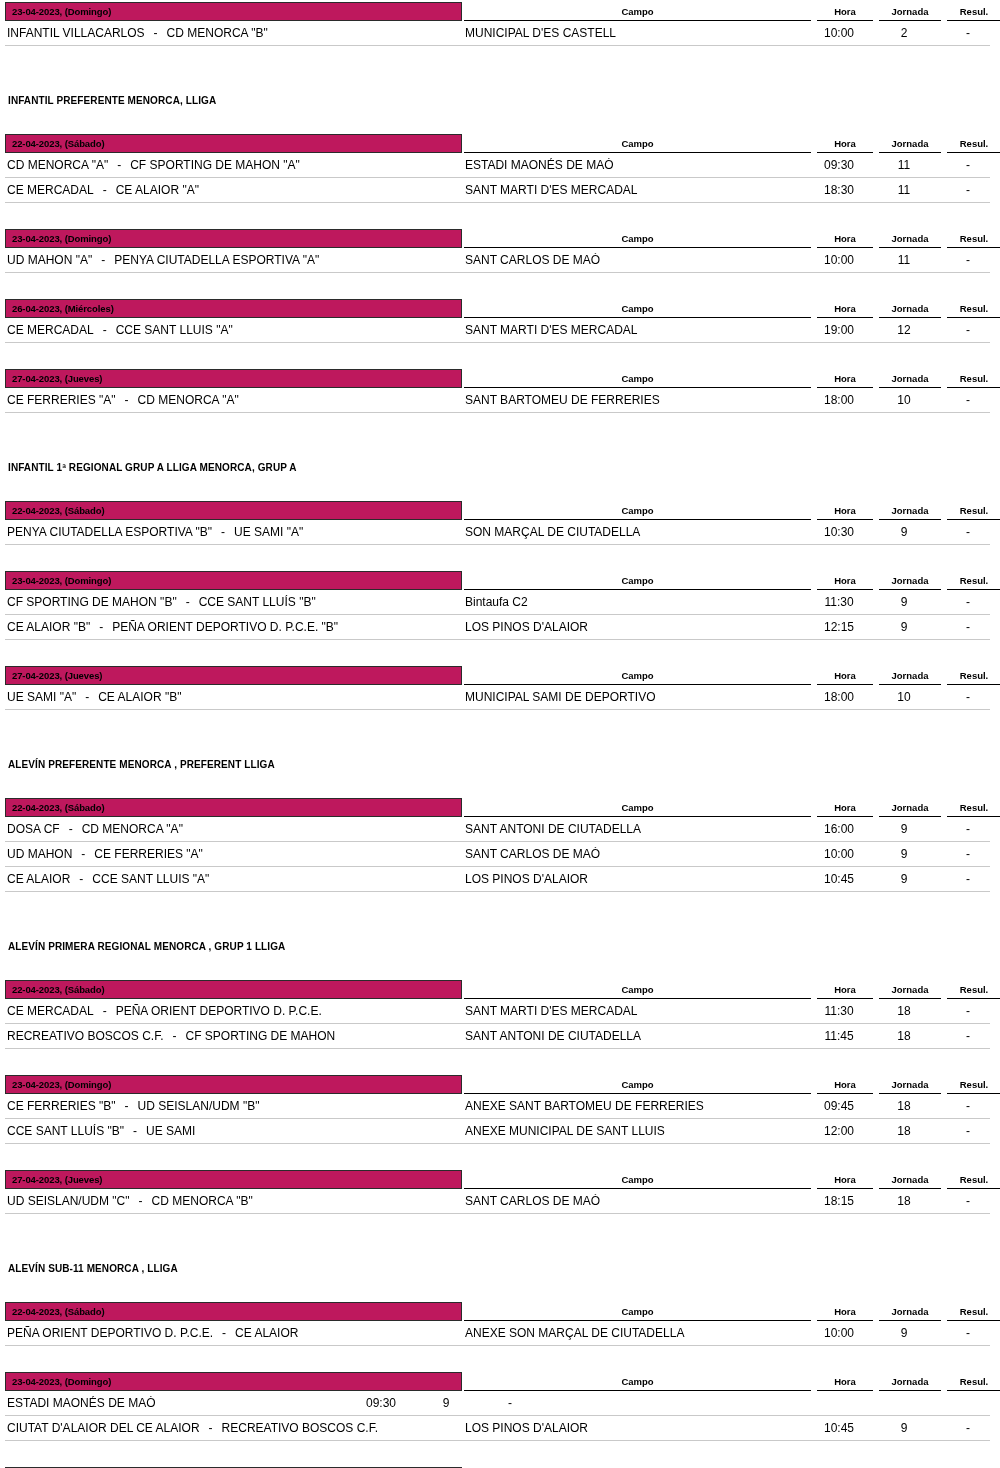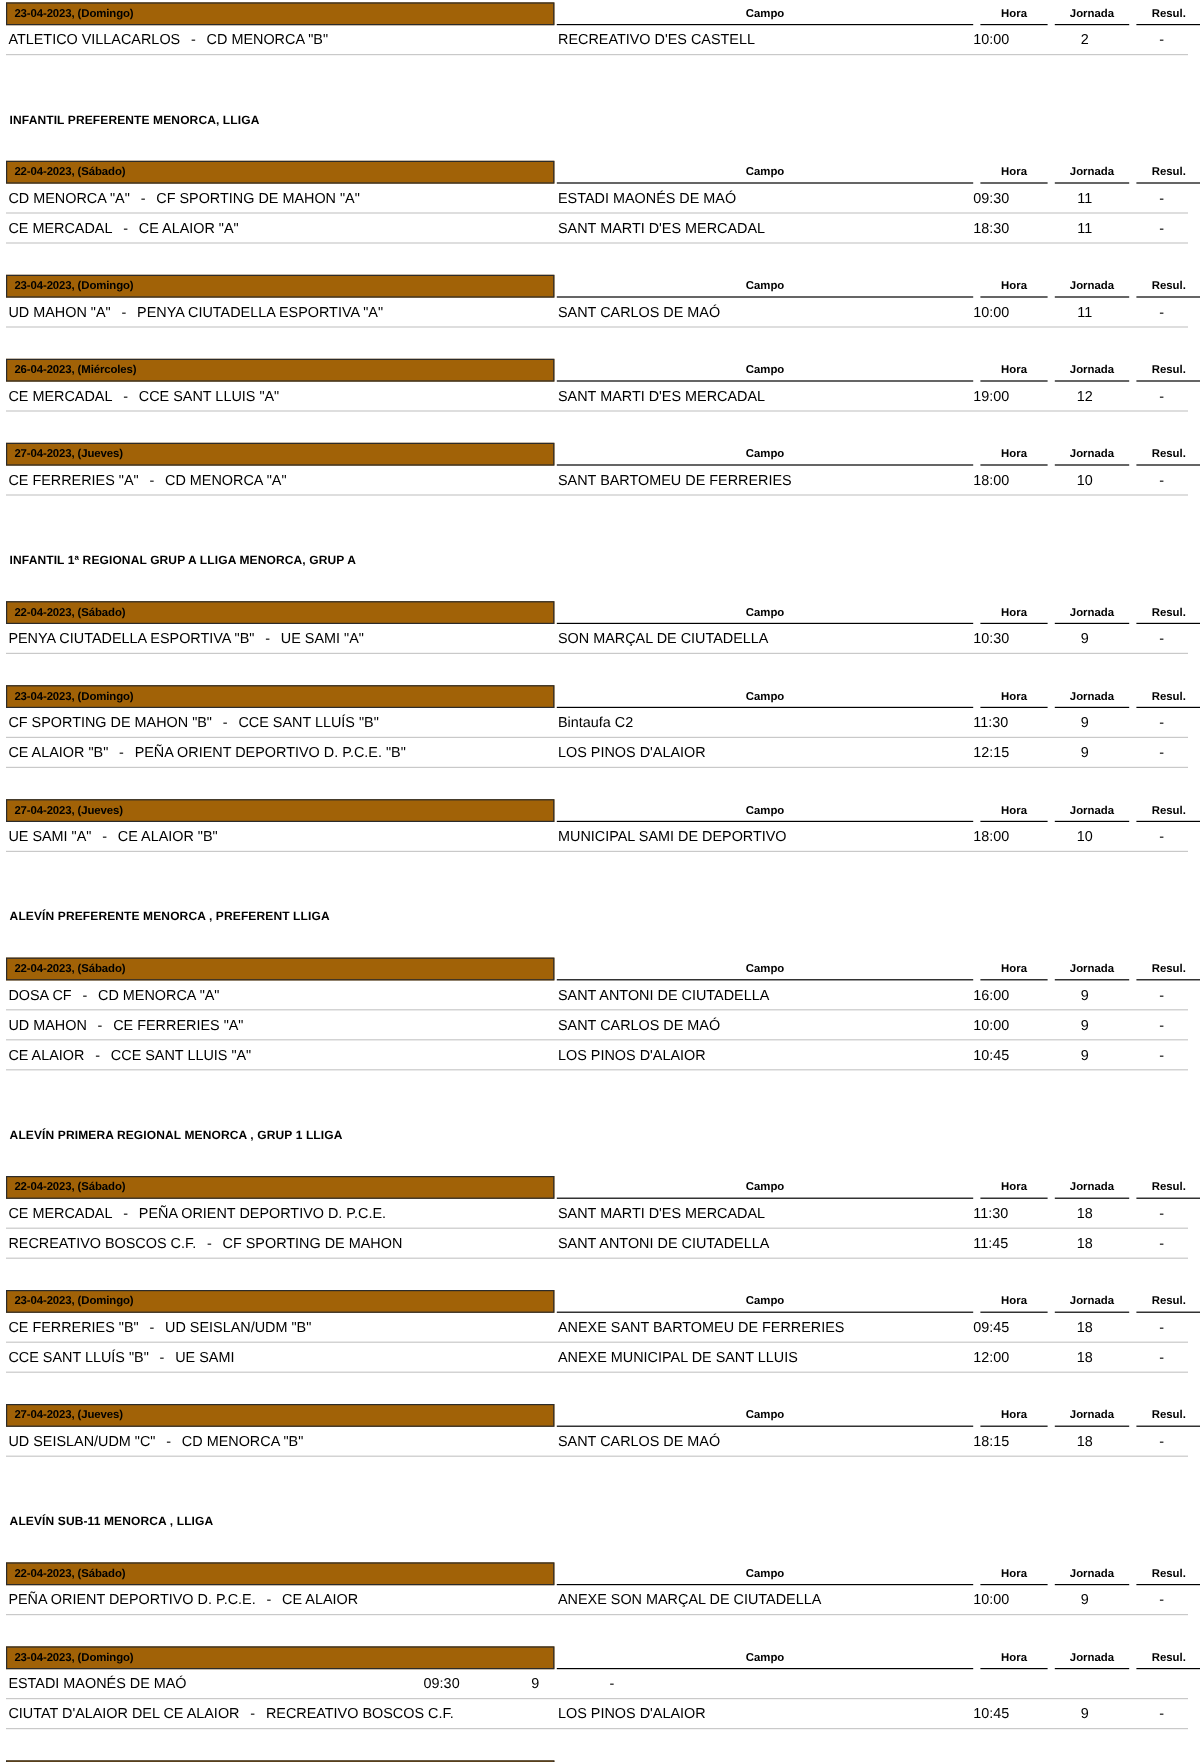--- a/index.html
+++ b/index.html
@@ -38,21 +38,21 @@
     margin-bottom: 24px;
   }
   .day-head {
     display: flex;
     align-items: flex-end;
     height: 21px;
   }
   .day-chip {
     width: 457px;
     height: 19px;
-    background: #a16207;
+    background: #be185d;
     border: 1.5px solid #2b2b2b;
     display: flex;
     align-items: center;
     padding-left: 6px;
     font-size: 9.5px;
     font-weight: bold;
     letter-spacing: -0.1px;
     flex: 0 0 auto;
   }
   .col-heads {
@@ -94,43 +94,43 @@
   .m-teams .home { }
   .m-teams .sep { padding: 0 9px; }
   .m-teams .away { }
   .m-campo {
     width: 348px;
     flex: 0 0 auto;
     padding-left: 2px;
     white-space: nowrap;
     overflow: hidden;
   }
-  .m-hora  { width: 56px; flex: 0 0 auto; margin-right: 6px; }
+  .m-hora  { width: 56px; flex: 0 0 auto; text-align: center; margin-right: 6px; }
   .m-jorn  { width: 62px; flex: 0 0 auto; text-align: center; margin-right: 6px; }
   .m-resul { width: 54px; flex: 0 0 auto; text-align: center; }
 </style>
 </head>
 <body>
 
 <div class="page">
   <div id="sections-root">
       <div class="section">
         <div class="day-block">
           <div class="day-head">
             <div class="day-chip">23-04-2023,  (Domingo)</div>
             <div class="col-heads">
               <div class="ch ch-campo">Campo</div>
               <div class="ch ch-hora">Hora</div>
               <div class="ch ch-jorn">Jornada</div>
               <div class="ch ch-resul">Resul.</div>
             </div>
           </div>
           <div class="match-row">
-            <div class="m-teams"><span class="home">ATLETICO VILLACARLOS</span><span class="sep">-</span><span class="away">CD MENORCA "B"</span></div>
-            <div class="m-campo">RECREATIVO D'ES CASTELL</div>
+            <div class="m-teams"><span class="home">INFANTIL VILLACARLOS</span><span class="sep">-</span><span class="away">CD MENORCA "B"</span></div>
+            <div class="m-campo">MUNICIPAL D'ES CASTELL</div>
             <div class="m-hora">10:00</div>
             <div class="m-jorn">2</div>
             <div class="m-resul">-</div>
           </div>
         </div>
       </div>
       <div class="section">
         <h2 class="section-title">INFANTIL PREFERENTE MENORCA, LLIGA</h2>
         <div class="day-block">
           <div class="day-head">

